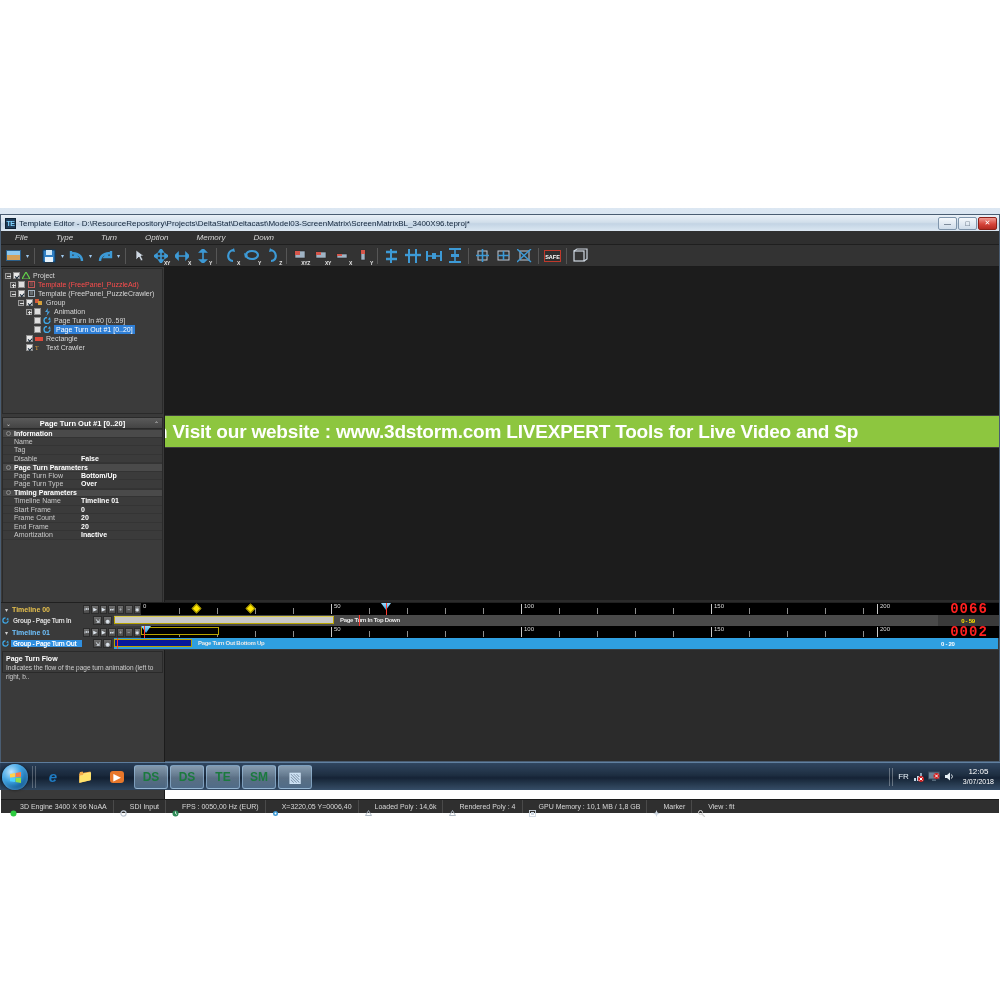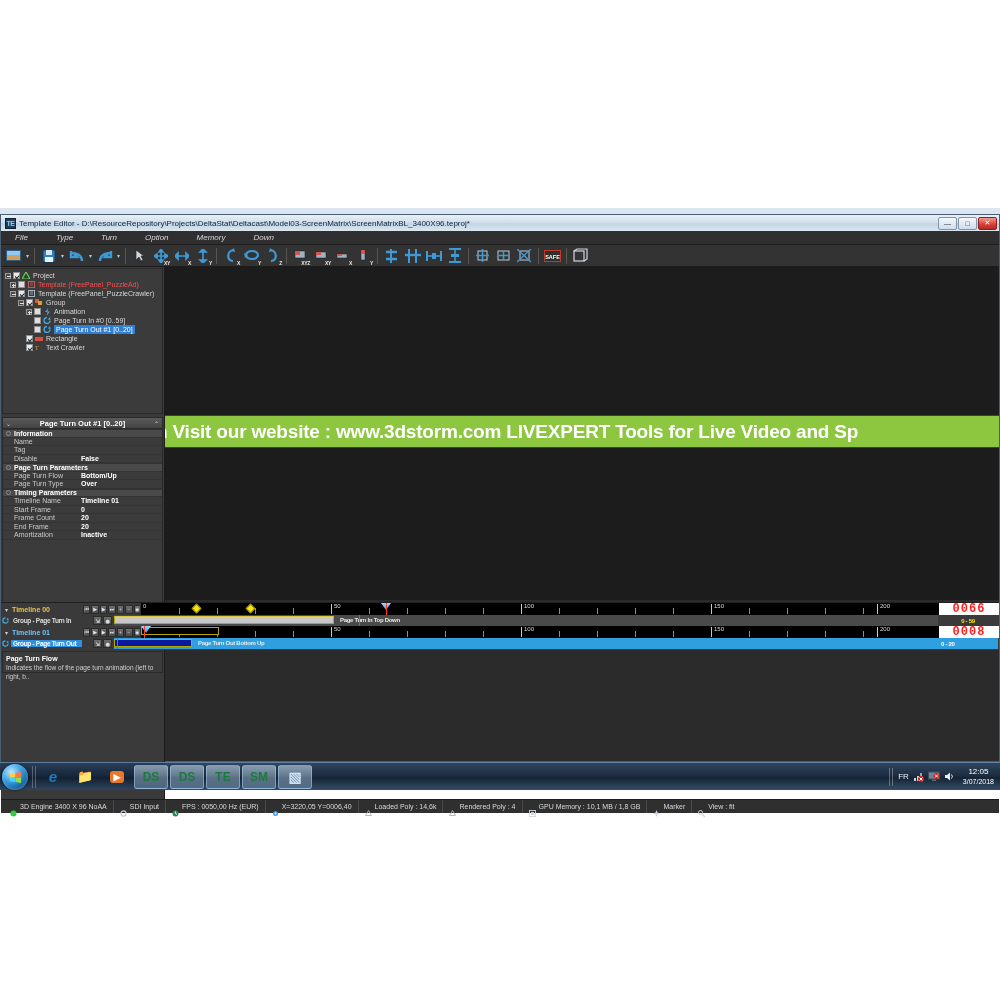--- a/index.html
+++ b/index.html
@@ -222,22 +222,22 @@
   .bar-blue{
     position:absolute; top:1px; height:8px; background:#081a9b; border:1px solid #b8a400;
   }
   .clip-label{
     position:absolute; top:1px; height:9px; font-size:6px; line-height:9px;
     color:#e8e8e8; padding-left:2px; white-space:nowrap;
   }
   .clip-row-blue{ position:absolute;left:0;top:0;height:11px;width:100%;background:#2f9fe0;}
   .clip-row-grey{ position:absolute;left:0;top:0;height:11px;width:100%;background:#4a4a4a;}
   .tl-counter{
-    width:60px; flex:none; background:#ffffff; color:#ff2020;
-    font-family:"Liberation Mono",monospace; font-size:12px; font-weight:bold;
+    width:60px; flex:none; background:#000000; color:#ff2020;
+    font-family:"Liberation Mono",monospace; font-size:14px; font-weight:bold;
     display:flex;align-items:center;justify-content:center; letter-spacing:1px;
   }
   .tl-range{
     width:60px; flex:none; font-size:6px; color:#ffe600; font-weight:bold;
     display:flex;align-items:center;justify-content:center;
   }
   .tl-range.onblue{ background:#2f9fe0; color:#ffffff; justify-content:flex-start; padding-left:3px;}
 
   
   .statusbar{
@@ -772,21 +772,21 @@
             <span class="tick" style="left:608px"></span>
               <span class="tick" style="left:646px"></span>
             <span class="tick" style="left:684px"></span>
               <span class="tick" style="left:722px"></span>
             <span class="tick major" style="left:736px"></span>
             <span class="tick-label" style="left:739px">200</span>
             <span class="bar-grey" style="left:0px;width:78px;background:#000;border-color:#b8a400"></span>
             <span class="playhead-knob" style="left:0px"></span>
             <span class="playhead" style="left:3px"></span>
           </div>
-          <div class="tl-counter">0008</div>
+          <div class="tl-counter">0002</div>
         </div>
 
         <div class="tl-row sub">
           <div class="tl-left">
             <span class="tl-caret">
               <svg width="7" height="7" viewBox="0 0 8 7">
                   <path d="M7 3.5 A3 3 0 1 1 4 0.5" fill="none" stroke="#3fa9e8" stroke-width="1.4"></path>
                   <path d="M7 0 L7.5 3 L4.8 2.4 Z" fill="#3fa9e8"></path>
                 </svg>
             </span>

